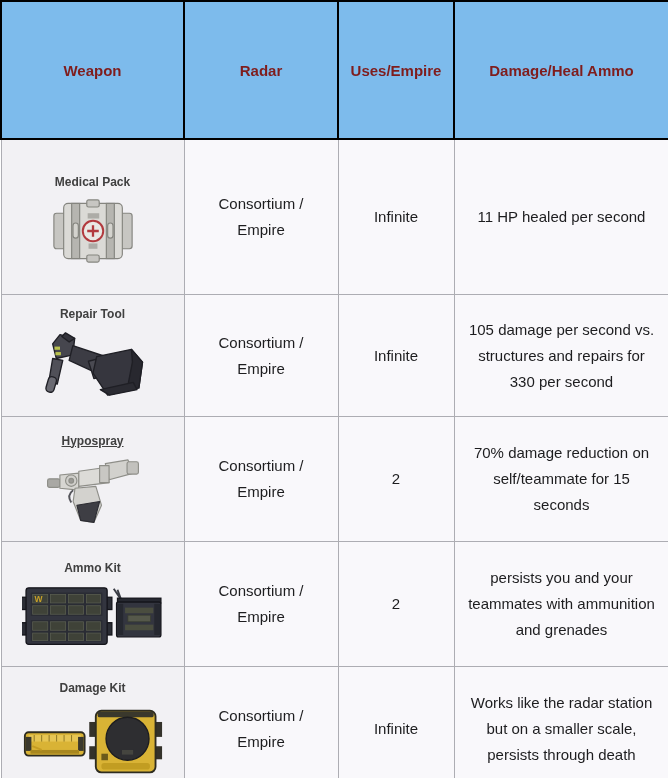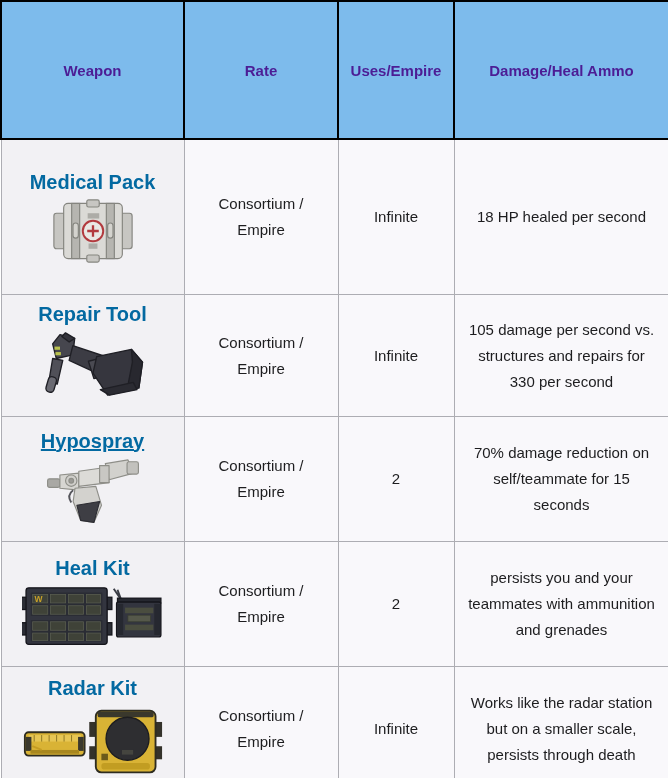--- a/index.html
+++ b/index.html
@@ -5,56 +5,56 @@
   html,body{margin:0;padding:0;background:#ffffff;}
   body{width:668px;font-family:"Liberation Sans","DejaVu Sans",sans-serif;color:#1d1d1f;}
   table.weapons{border-collapse:collapse;table-layout:fixed;width:668px;}
   col.c-weapon{width:183px;}
   col.c-team{width:154px;}
   col.c-uses{width:116px;}
   col.c-rate{width:215px;}
   th{
     background:#7dbbec;
     border:2px solid #000000;
-    font-size:15px;font-weight:bold;color:#4c1d95;
+    font-size:15px;font-weight:bold;color:#7f1d1d;
     text-align:center;vertical-align:middle;
     height:136px;padding:0 0;
   }
   td{
     border:1px solid #adadb3;
     background:#f9f8fb;
     text-align:center;vertical-align:middle;
     font-size:15px;line-height:26px;
     padding:4px 12px;
   }
   td.weapon-cell{background:#f2f1f4;padding:4px 6px;}
   tr.row-1 td{height:146px;}
   tr.row-2 td{height:113px;}
   tr.row-3 td{height:116px;}
   tr.row-4 td{height:116px;}
   tr.row-5 td{height:116px;}
   .weapon-inner{display:flex;flex-direction:column;align-items:center;justify-content:center;gap:7px;}
-  .weapon-name{font-size:20px;font-weight:bold;line-height:20px;color:#0369a1;}
+  .weapon-name{font-size:12px;font-weight:bold;line-height:20px;color:#404040;}
   .icon-box{display:flex;align-items:center;justify-content:center;}
   svg{display:block;}
 </style>
 </head>
 <body>
 
 <table class="weapons">
   <colgroup>
     <col class="c-weapon">
       <col class="c-team">
       <col class="c-uses">
       <col class="c-rate">
   </colgroup>
   <thead>
     <tr>
       <th>Weapon</th>
-      <th>Rate</th>
+      <th>Radar</th>
       <th>Uses/Empire</th>
       <th>Damage/Heal Ammo</th>
     </tr>
   </thead>
   <tbody>
 
     <tr class="row-1">
       <td class="weapon-cell">
         <div class="weapon-inner">
           <div class="weapon-name">Medical Pack</div>
@@ -74,21 +74,21 @@
               <rect x="39" y="16" width="13" height="6" fill="#adaca7"></rect>
               <rect x="40" y="50" width="10" height="6" fill="#adaca7"></rect>
               <circle cx="45" cy="36" r="11.5" fill="#e9e8e4" stroke="#b23a3e" stroke-width="2.2"></circle>
               <path d="M45 29.5 V42.5 M38.5 36 H51.5" stroke="#b23a3e" stroke-width="2.6" fill="none"></path>
             </svg>
           </div>
         </div>
       </td>
       <td>Consortium / Empire</td>
       <td>Infinite</td>
-      <td>18 HP healed per second</td>
+      <td>11 HP healed per second</td>
     </tr>
 
     <tr class="row-2">
       <td class="weapon-cell">
         <div class="weapon-inner">
           <div class="weapon-name">Repair Tool</div>
           <div class="icon-box">
             <svg viewBox="0 0 120 84" width="110" height="77">
               <g stroke="#1f1f25" stroke-width="1.5" stroke-linejoin="round">
                 <polygon points="24,4 40,8 38,26 20,30 16,14" fill="#46464e"></polygon>
@@ -136,21 +136,21 @@
         </div>
       </td>
       <td>Consortium / Empire</td>
       <td>2</td>
       <td>70% damage reduction on self/teammate for 15 seconds</td>
     </tr>
 
     <tr class="row-4">
       <td class="weapon-cell">
         <div class="weapon-inner">
-          <div class="weapon-name">Heal Kit</div>
+          <div class="weapon-name">Ammo Kit</div>
           <div class="icon-box">
             <svg viewBox="0 0 150 70" width="142" height="66">
               <g stroke="#15151b" stroke-width="1.4">
                 <rect x="-1" y="13" width="7" height="13" fill="#2b2d35"></rect>
                 <rect x="-1" y="40" width="7" height="13" fill="#2b2d35"></rect>
                 <rect x="88" y="13" width="7" height="13" fill="#2b2d35"></rect>
                 <rect x="88" y="40" width="7" height="13" fill="#2b2d35"></rect>
                 <rect x="4" y="3" width="86" height="60" rx="3" fill="#33353f"></rect>
                 <rect x="9" y="8" width="76" height="25" rx="1" fill="#2a2c34" stroke="none"></rect>
                 <rect x="9" y="37" width="76" height="23" rx="1" fill="#2a2c34" stroke="none"></rect>
@@ -191,21 +191,21 @@
         </div>
       </td>
       <td>Consortium / Empire</td>
       <td>2</td>
       <td>persists you and your teammates with ammunition and grenades</td>
     </tr>
 
     <tr class="row-5">
       <td class="weapon-cell">
         <div class="weapon-inner">
-          <div class="weapon-name">Radar Kit</div>
+          <div class="weapon-name">Damage Kit</div>
           <div class="icon-box">
             <svg viewBox="0 0 150 80" width="140" height="75">
               <g stroke="#2e2c20" stroke-width="2">
                 <rect x="2" y="29" width="64" height="25" rx="4" fill="#d9b335"></rect>
               </g>
               <rect x="6" y="32" width="56" height="7" fill="#e6c654"></rect>
               <g stroke="#8a7420" stroke-width="1">
                 <path d="M12 32 v7 M20 32 v7 M28 32 v7 M36 32 v7 M44 32 v7 M52 32 v7"></path>
               </g>
               <rect x="3" y="34" width="6" height="15" fill="#3a382c"></rect>

